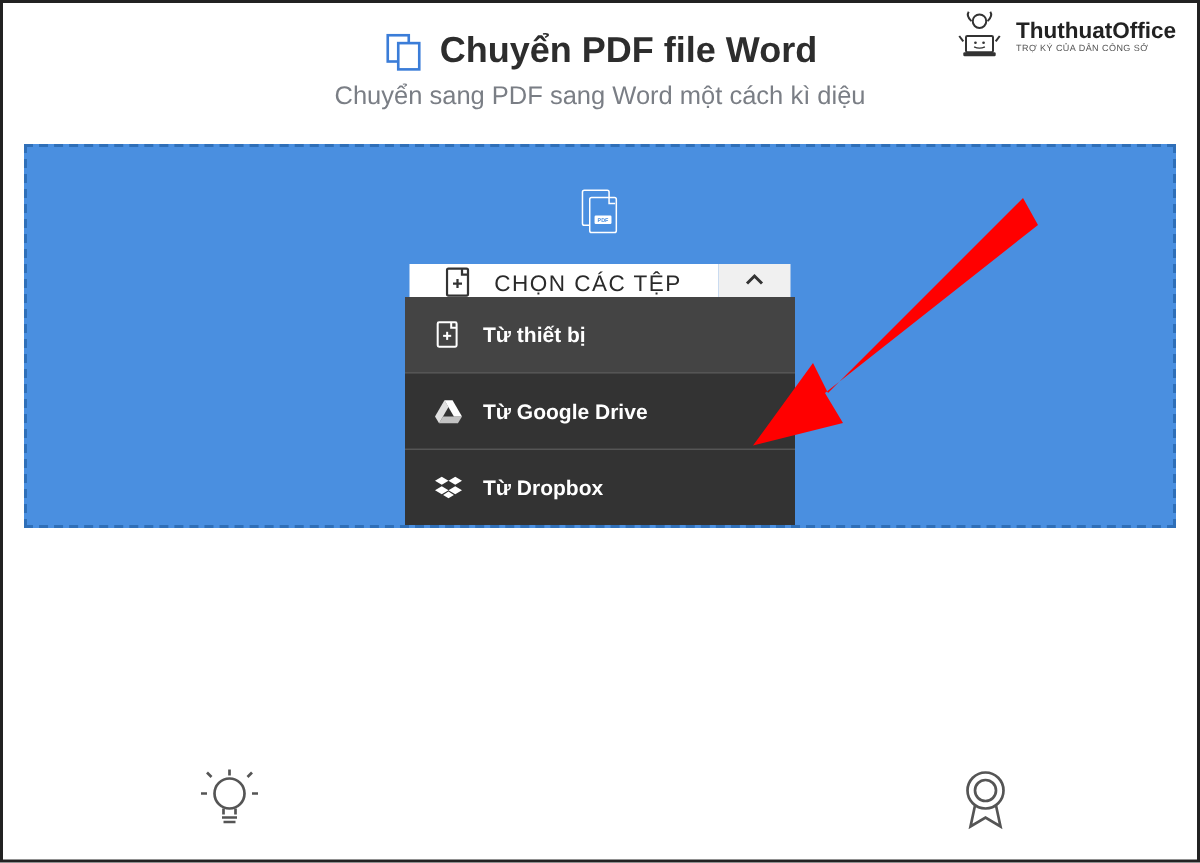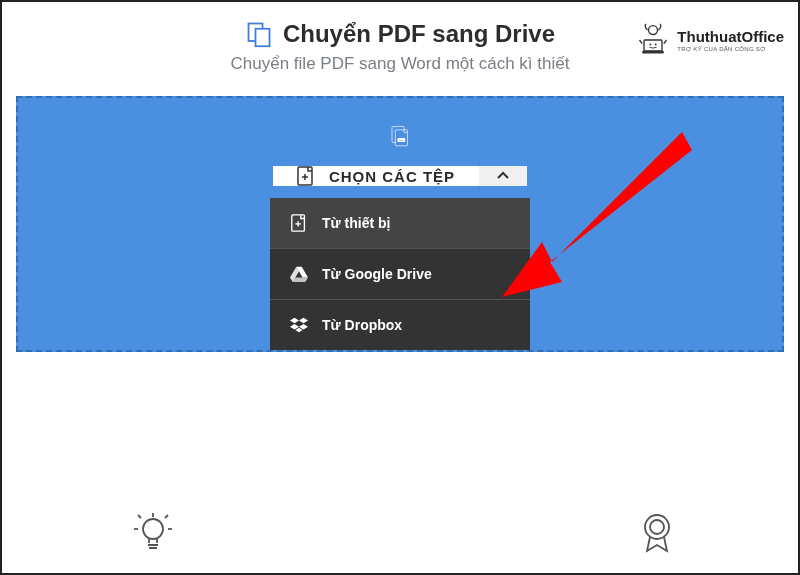--- a/index.html
+++ b/index.html
@@ -41,21 +41,21 @@
   }
   .subtitle {
     font-size: 17px;
     color: #7a7e85;
     margin-top: 6px;
   }
 
   
   .watermark {
     position: absolute;
-    top: 20px;
+    top: 4px;
     right: 14px;
     display: flex;
     align-items: center;
     gap: 6px;
     color: #333;
   }
   .watermark-laptop {
     width: 36px;
     height: 36px;
   }
@@ -99,41 +99,40 @@
   }
 
   
   .choose-row {
     display: flex;
     height: 54px;
   }
   .choose-btn {
     background: #fff;
     display: flex;
-    align-items: center;
+    align-items: flex-end;
     gap: 14px;
     padding: 0 24px;
     font-size: 15px;
-    font-weight: 700;
+    font-weight: 400;
     letter-spacing: 1px;
     color: #2a2a2a;
   }
   .choose-caret {
     background: #f0f0f0;
     width: 48px;
     display: flex;
     align-items: center;
     justify-content: center;
   }
 
   
   .dropdown {
     width: 260px;
     background: #333;
-    margin-top: 12px;
     position: relative;
     z-index: 5;
   }
   .dropdown-item {
     display: flex;
     align-items: center;
     gap: 14px;
     padding: 16px 20px;
     color: #fff;
     font-size: 14px;
@@ -201,23 +200,23 @@
     </div>
   </div>
 
   <div class="header">
     <div class="title-row">
       <svg class="title-icon" viewBox="0 0 32 32">
         <rect x="4" y="4" width="16" height="20" fill="none" stroke="#3b7dd8" stroke-width="2"></rect>
         <rect x="12" y="10" width="16" height="20" fill="#fff" stroke="#3b7dd8" stroke-width="2"></rect>
 
       </svg>
-      <h1 class="title">Chuyển PDF sang Drive</h1>
+      <h1 class="title">Chuyển PDF file Word</h1>
     </div>
-    <div class="subtitle">Chuyển file PDF sang Word một cách kì thiết</div>
+    <div class="subtitle">Chuyển sang PDF sang Word một cách kì diệu</div>
   </div>
 
   <div class="dropzone-wrap">
     <div class="dropzone">
 
       <svg class="dropzone-pdf-icon" viewBox="0 0 70 80">
         <rect x="6" y="2" width="44" height="58" rx="3" fill="none" stroke="#fff" stroke-width="2.5"></rect>
         <rect x="18" y="14" width="44" height="58" rx="3" fill="#4a8fe0" stroke="#fff" stroke-width="2.5"></rect>
         <rect x="26" y="44" width="28" height="14" rx="2" fill="#fff"></rect>
         <text x="40" y="55" font-size="9" font-weight="700" fill="#4a8fe0" text-anchor="middle">PDF</text>

